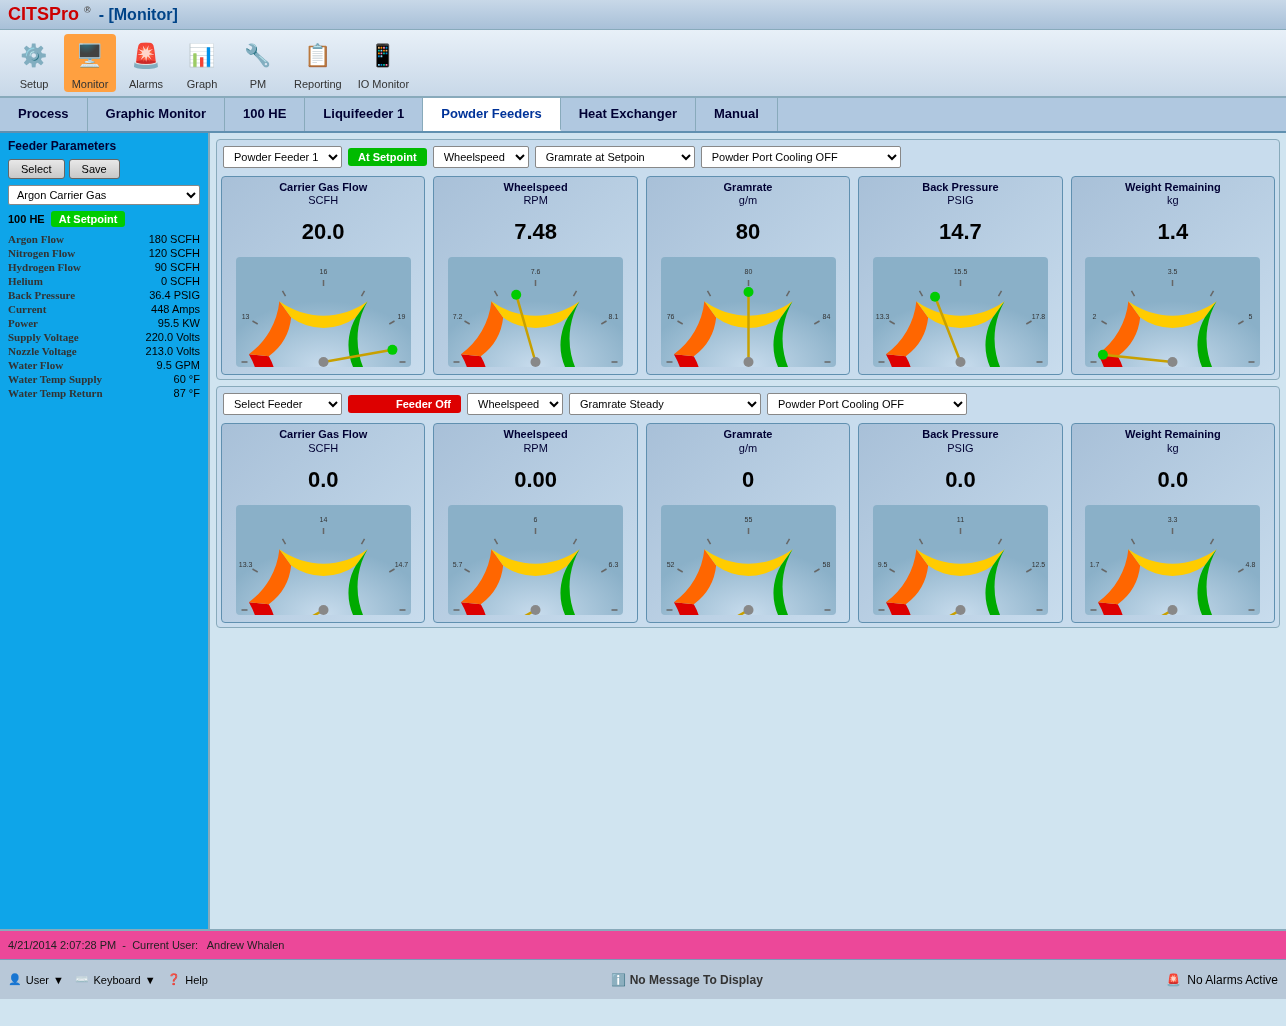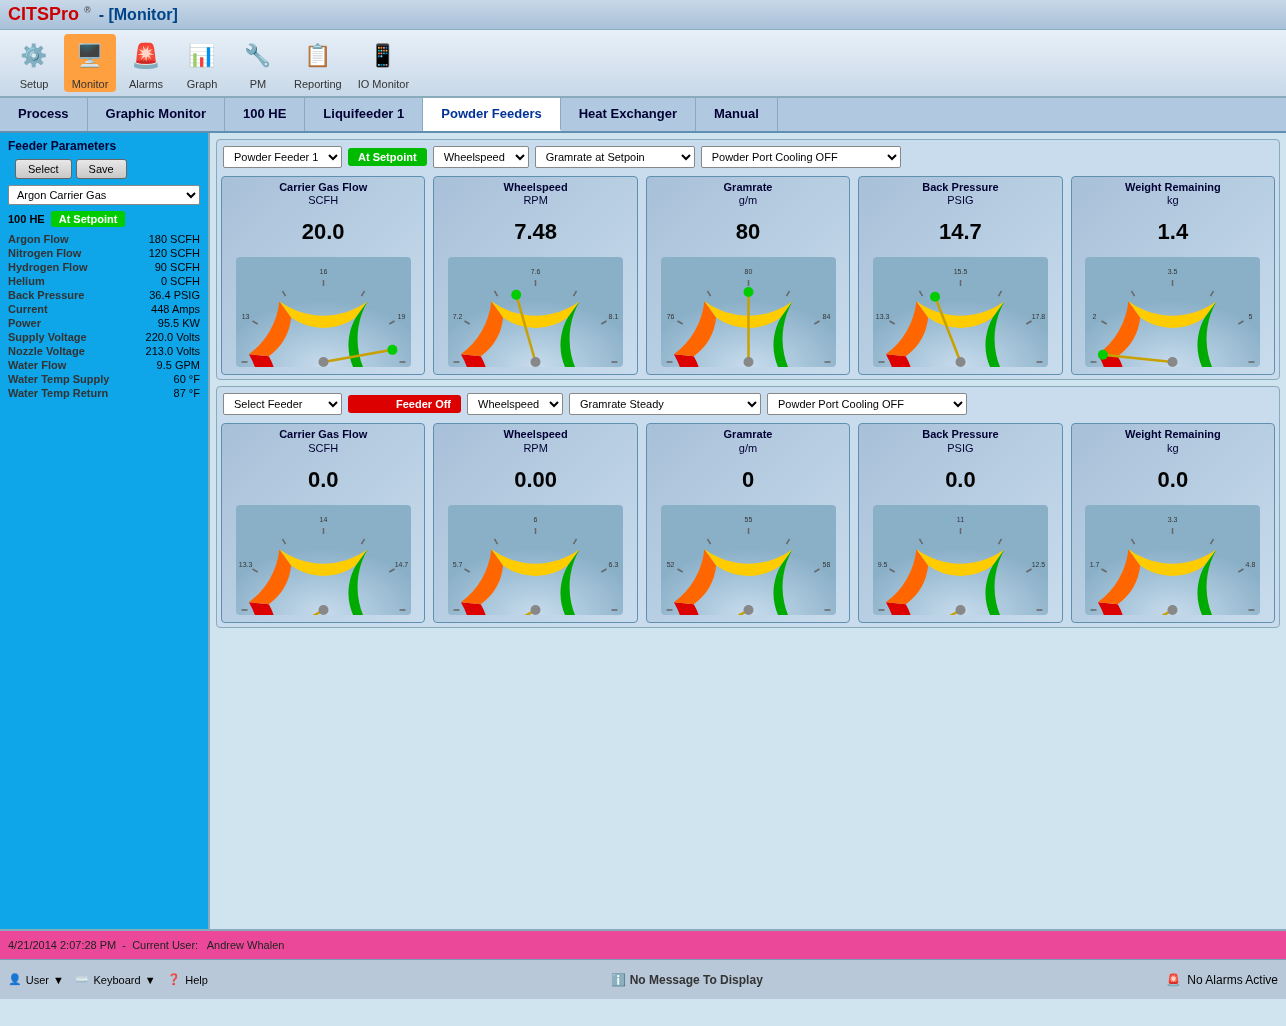--- a/index.html
+++ b/index.html
@@ -23,27 +23,27 @@
     .nav-tab { padding: 8px 18px; cursor: pointer; color: #003; font-size: 13px; font-weight: bold; border-right: 1px solid #8ab; }
     .nav-tab.active { background: #ffffff; color: #003399; border-bottom: 2px solid white; }
 
     
     #main { display: flex; flex: 1; height: calc(1026px - 175px - 55px); }
 
     
     #left-panel { width: 210px; min-width: 210px; background: #0ea5e9; padding: 6px 8px; border-right: 2px solid #8ab; overflow-y: auto; }
     .panel-title { font-weight: bold; font-size: 12px; color: #003; margin-bottom: 6px; }
     .param-row { display: flex; justify-content: space-between; font-size: 11px; margin-bottom: 2px; }
-    .param-label { color: #333; font-weight: bold; }
+    .param-label { color: #333; font-weight: bold; font-family: Liberation Serif, serif; }
     .param-value { color: #000; }
 
     .recipe-section { margin-bottom: 8px; }
     .recipe-row { font-size: 11px; margin-bottom: 2px; }
 
-    .btn-group { display: flex; gap: 4px; margin: 6px 7px; }
+    .btn-group { display: flex; gap: 4px; margin: 6px 0; }
     .btn-small { padding: 3px 12px; border: 1px solid #666; border-radius: 3px; cursor: pointer; font-size: 11px; background: linear-gradient(to bottom, #e8e8e8, #c8c8c8); }
 
     .dropdown-sm { padding: 2px 4px; font-size: 11px; background: white; border: 1px solid #888; border-radius: 2px; width: 100%; margin-bottom: 6px; }
 
     .status-badge { display: inline-block; padding: 2px 8px; border-radius: 3px; font-size: 11px; font-weight: bold; }
     .badge-green { background: #00cc00; color: white; }
 
     
     #right-panel { flex: 1; padding: 6px; display: flex; flex-direction: column; gap: 6px; overflow: hidden; }
 

